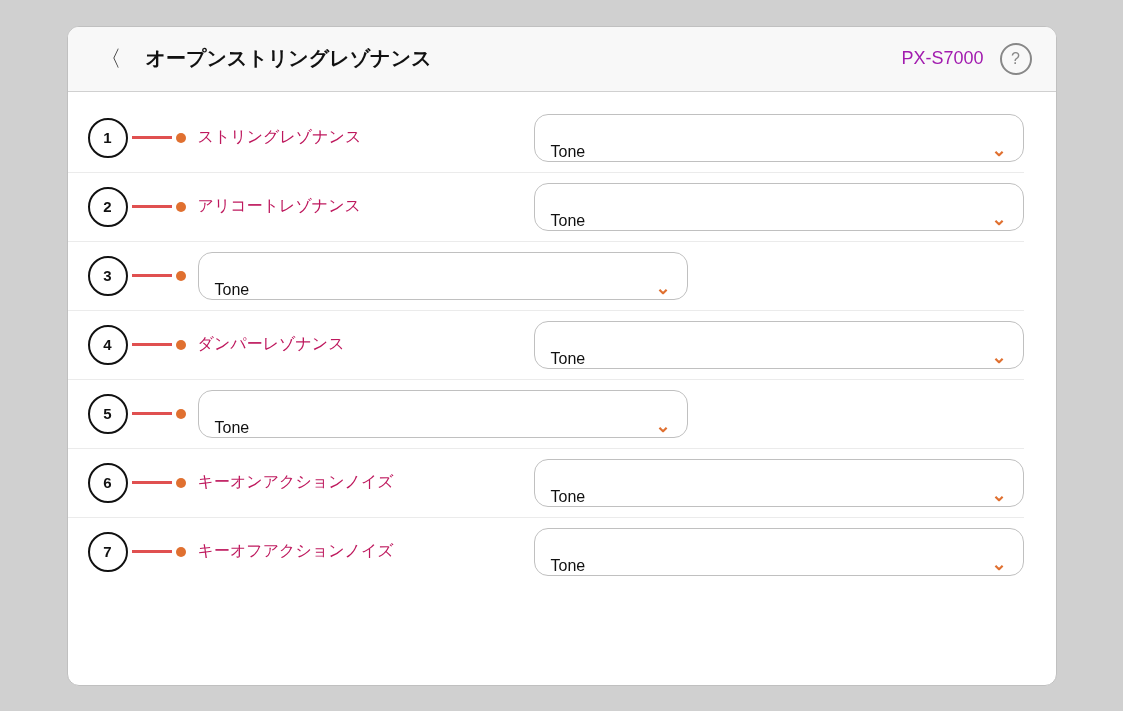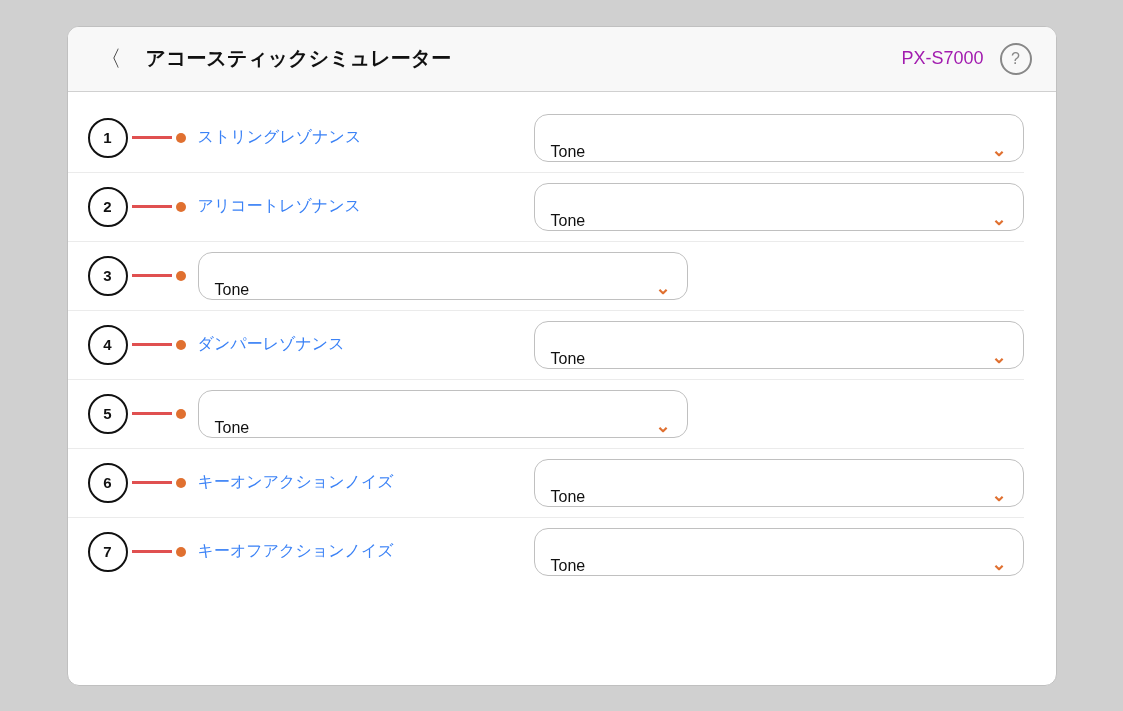--- a/index.html
+++ b/index.html
@@ -126,21 +126,21 @@
       width: 10px;
       height: 10px;
       border-radius: 50%;
       background: #e07030;
       flex-shrink: 0;
       margin-right: 12px;
     }
 
     .label {
       font-size: 16px;
-      color: #3b82f6;
+      color: #be185d;
       flex: 1;
       min-width: 160px;
     }
 
     .dropdown {
       flex: 0 0 490px;
       height: 48px;
       border: 1.5px solid #c0c0c0;
       border-radius: 14px;
       display: flex;
@@ -162,21 +162,21 @@
       font-weight: bold;
     }
   </style>
 </head>
 <body>
 
 <div class="container">
   <div class="panel">
     <div class="header">
       <div class="back-button">〈</div>
-      <div class="header-title">アコースティックシミュレーター</div>
+      <div class="header-title">オープンストリングレゾナンス</div>
       <div class="header-model">PX-S7000</div>
       <div class="help-button">?</div>
     </div>
     <div class="content" id="rows-container">
     <div class="row">
       <div class="number-badge">1</div>
       <div class="row-line"></div>
       <div class="dot"></div>
       <div class="label">ストリングレゾナンス</div>
       <div class="dropdown">

